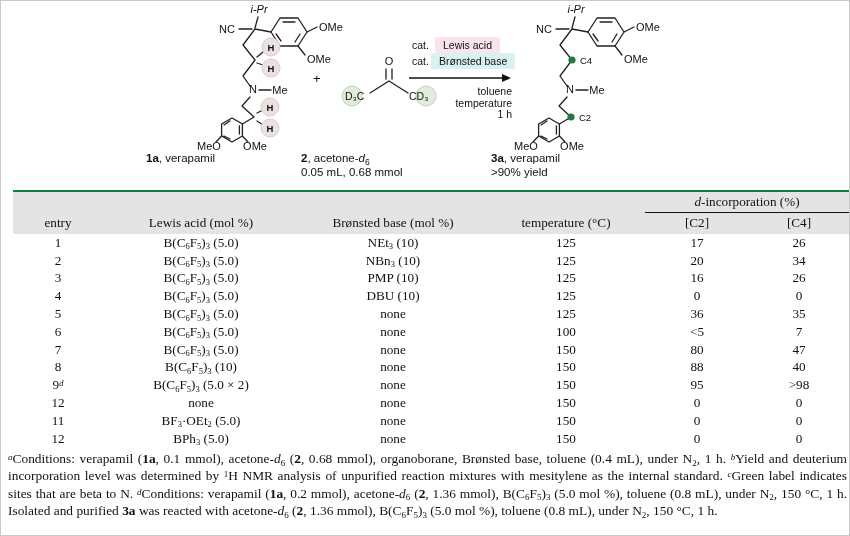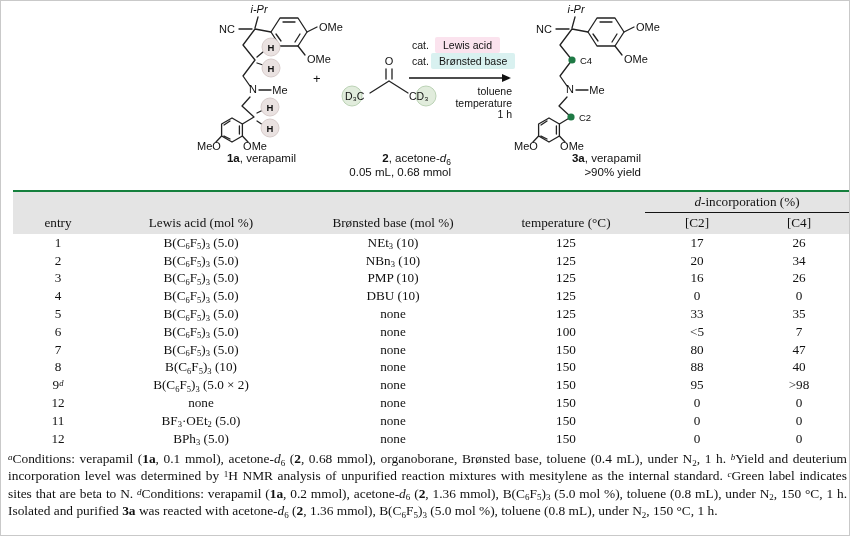--- a/index.html
+++ b/index.html
@@ -1,21 +1,21 @@
 <!DOCTYPE html>
 <html><head>
 <meta charset="utf-8">
 <style>
   *{margin:0;padding:0;box-sizing:border-box}
   html,body{background:#fff}
   .page{position:relative;width:850px;height:536px;background:#fff;border:1px solid #c9c9c9;overflow:hidden;color:#111}
   .abs{position:absolute}
   .scheme-text{position:absolute;font:10.5px "Liberation Sans","DejaVu Sans",sans-serif;color:#111}
   .plus{position:absolute;font:13px "Liberation Sans","DejaVu Sans",sans-serif;color:#111}
-  .compound-label{position:absolute;width:150px;text-align:right;font:11.5px/13.5px "Liberation Sans","DejaVu Sans",sans-serif;color:#111}
+  .compound-label{position:absolute;width:150px;text-align:left;font:11.5px/13.5px "Liberation Sans","DejaVu Sans",sans-serif;color:#111}
   .hl-box{position:absolute;font:10.5px "Liberation Sans","DejaVu Sans",sans-serif;color:#111;padding:2px 8px;border-radius:2px}
   .cond-col{position:absolute;text-align:right;font:10.5px/11.5px "Liberation Sans","DejaVu Sans",sans-serif;color:#111}
   svg .bond{stroke:#222;stroke-width:1.3;fill:none;stroke-linecap:round;stroke-linejoin:round}
   svg text{font-family:"Liberation Sans","DejaVu Sans",sans-serif;font-size:11px;fill:#111}
   svg text.hlabel{font-size:9.5px;font-weight:bold}
   svg text.datom{font-size:10.5px}
   svg text.sitelabel{font-size:9.5px}
   svg text.ipr{font-style:italic}
   .table-wrap{position:absolute;top:189px;left:12px;width:836px;font-family:"Liberation Serif","DejaVu Serif",serif}
   .table-wrap table{border-collapse:collapse;width:836px;table-layout:fixed}
@@ -182,21 +182,21 @@
             <td>DBU (10)</td>
             <td>125</td>
             <td>0</td>
             <td>0</td>
           </tr>
           <tr>
             <td>5</td>
             <td>B(C<sub>6</sub>F<sub>5</sub>)<sub>3</sub> (5.0)</td>
             <td>none</td>
             <td>125</td>
-            <td>33</td>
+            <td>36</td>
             <td>35</td>
           </tr>
           <tr>
             <td>6</td>
             <td>B(C<sub>6</sub>F<sub>5</sub>)<sub>3</sub> (5.0)</td>
             <td>none</td>
             <td>100</td>
             <td>&lt;5</td>
             <td>7</td>
           </tr>

